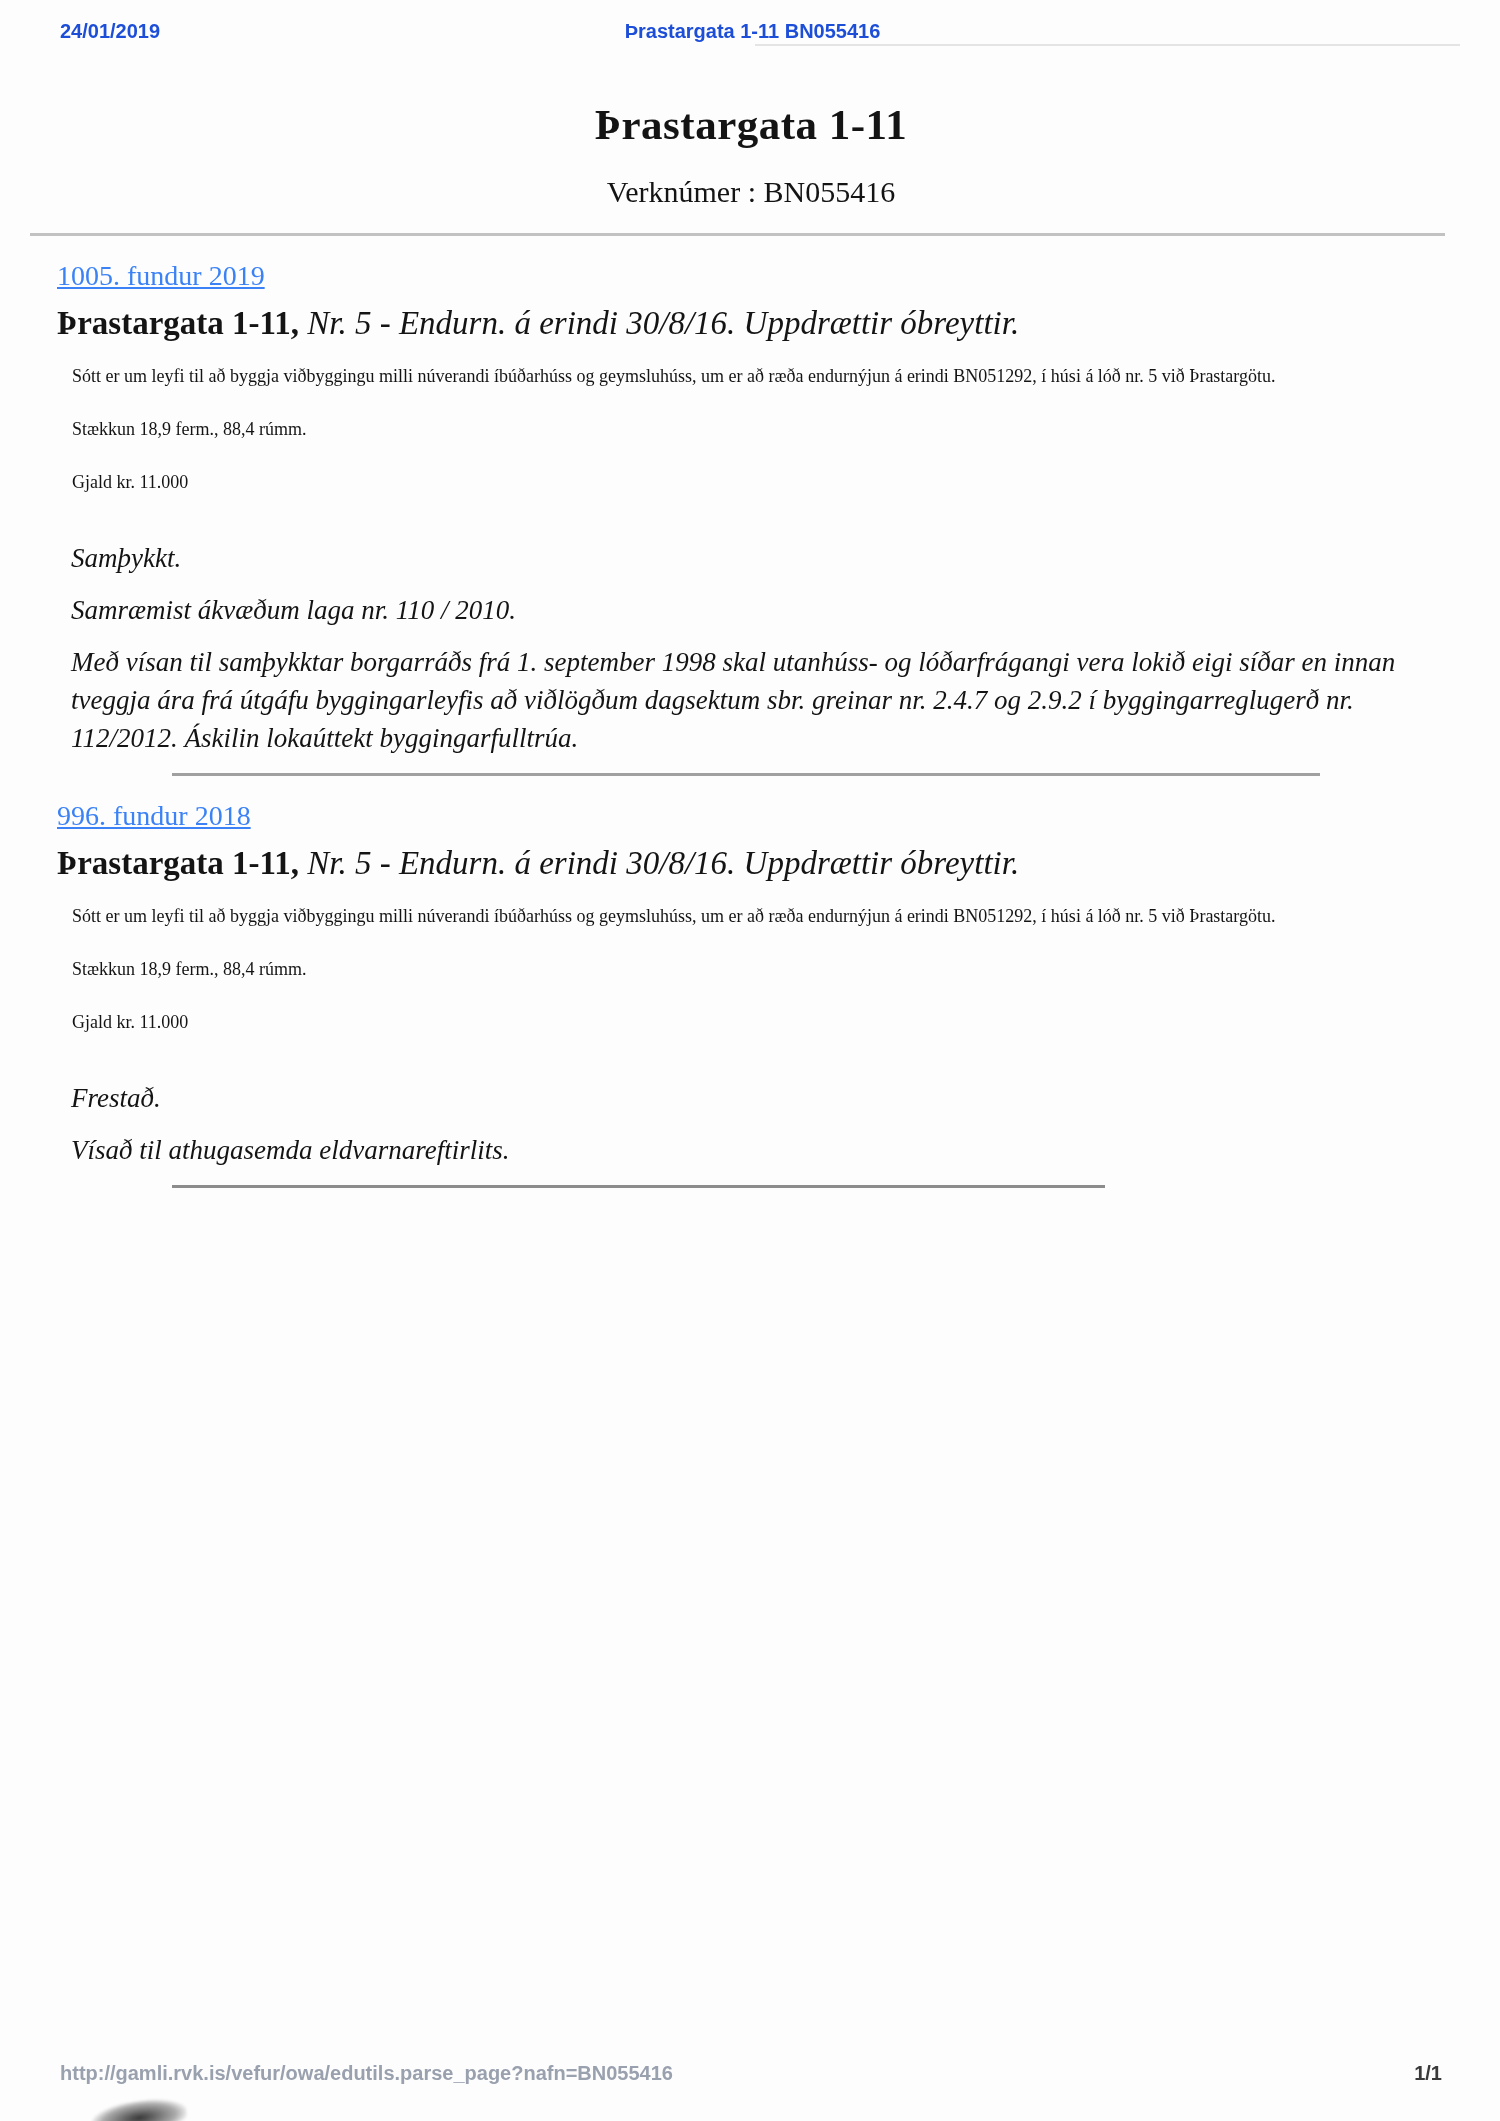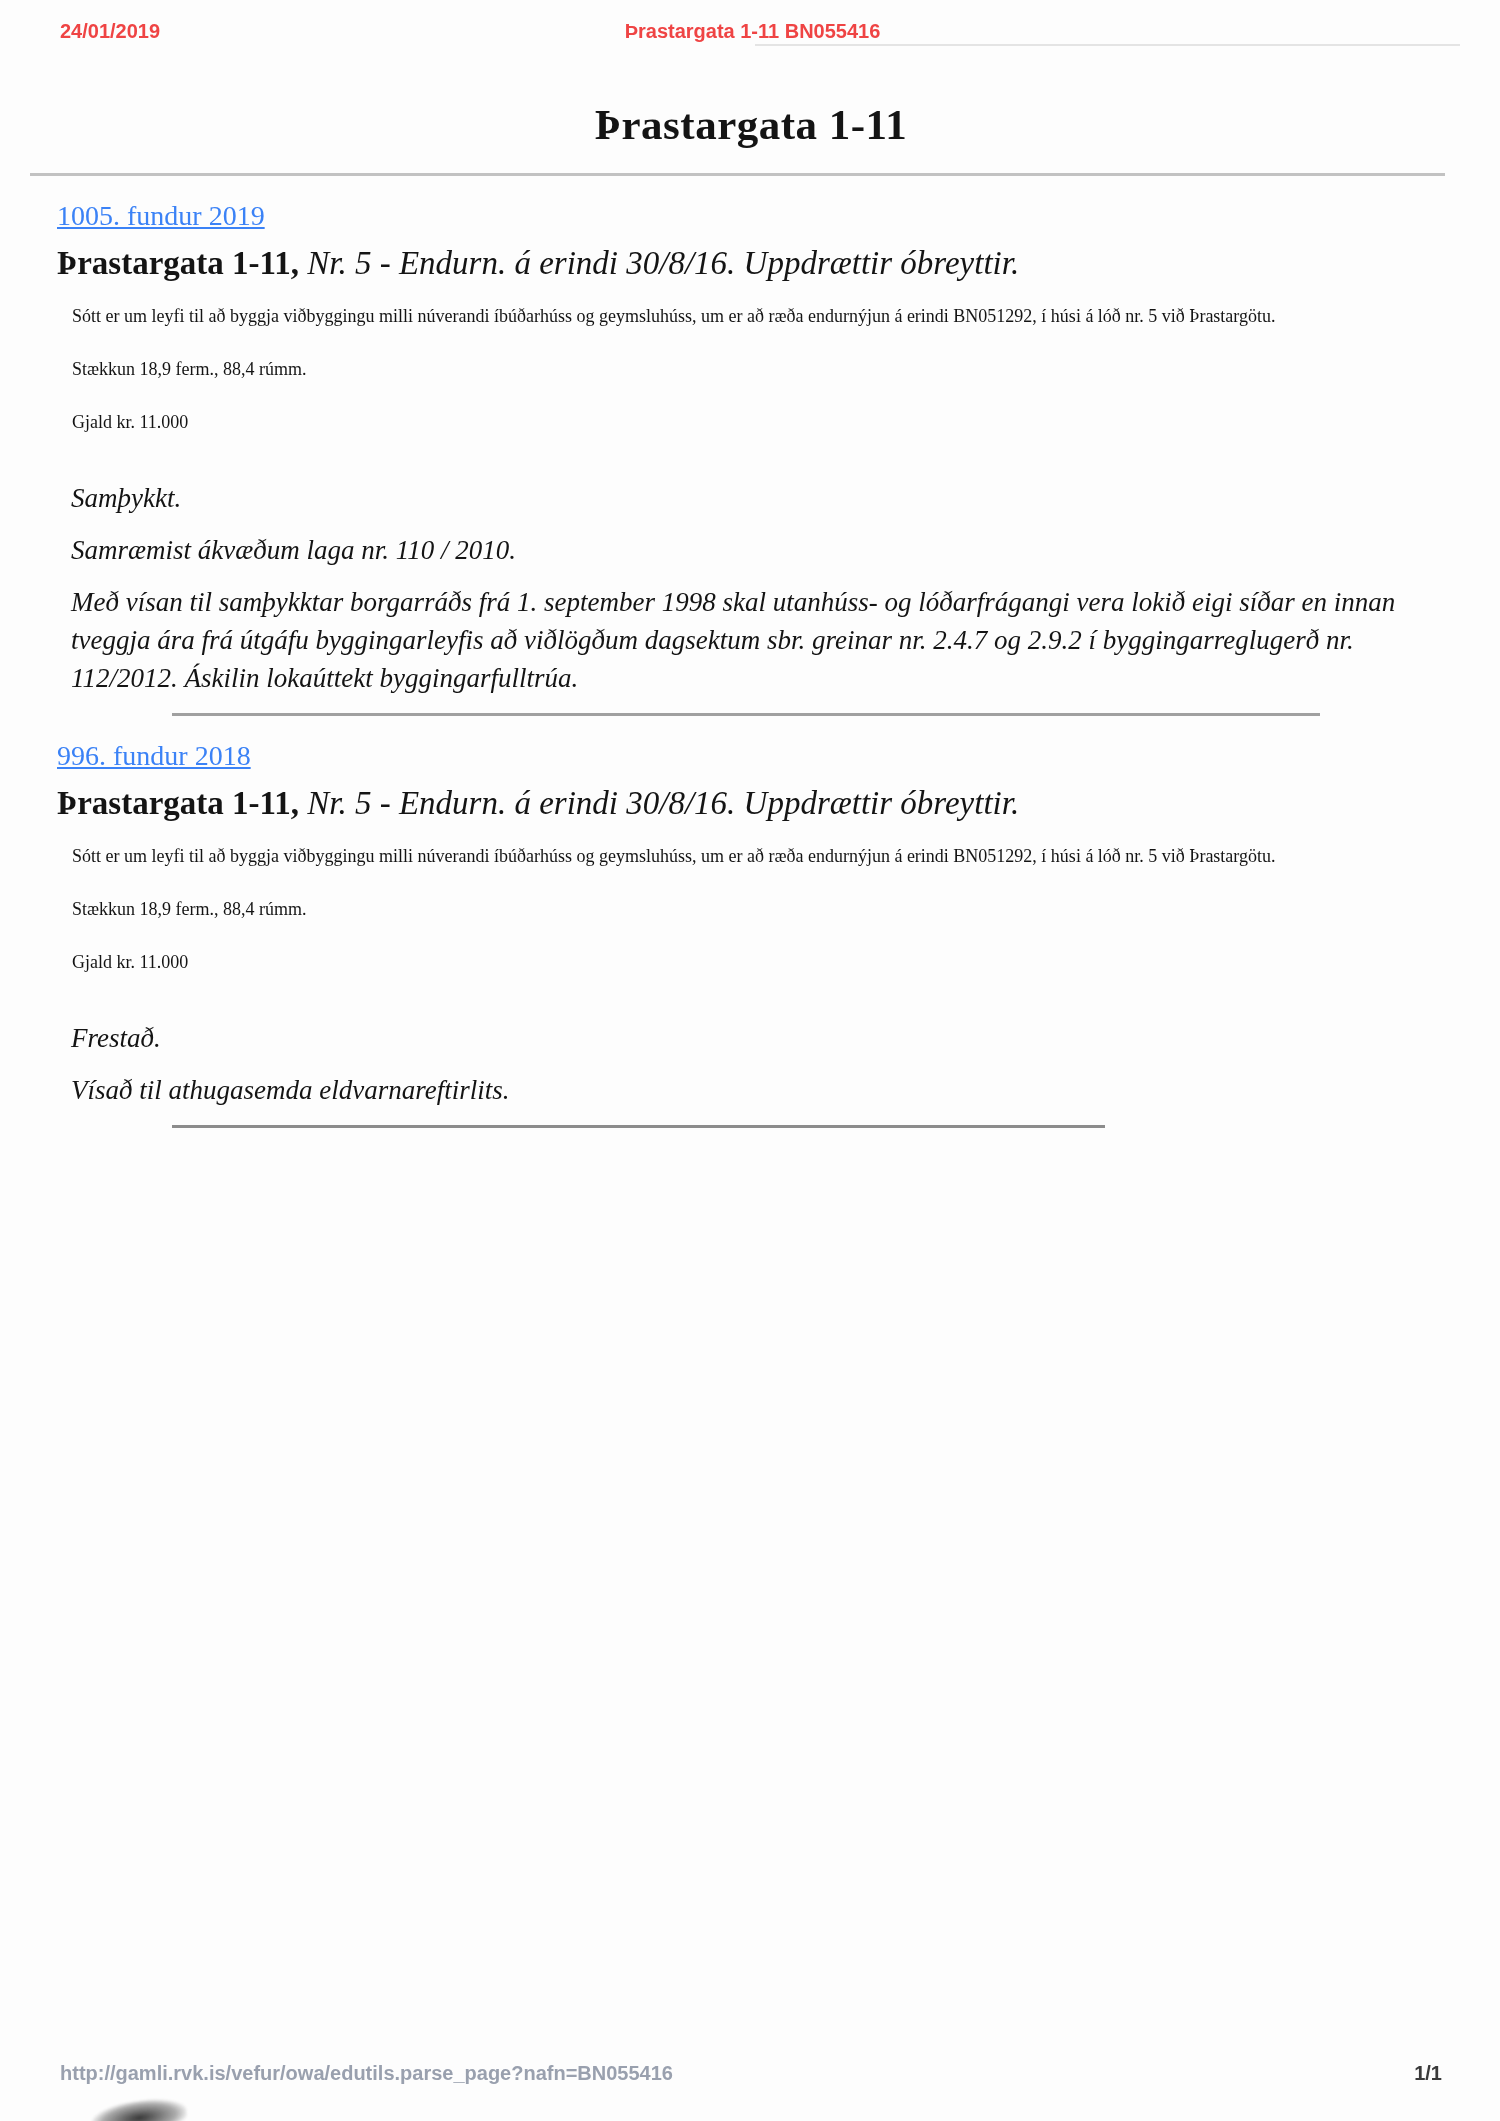--- a/index.html
+++ b/index.html
@@ -17,21 +17,21 @@
   
   .print-header {
     position: absolute;
     top: 20px;
     left: 60px;
     right: 55px;
     height: 30px;
     font-family: "Liberation Sans", sans-serif;
     font-size: 20px;
     font-weight: 700;
-    color: #ef4444;
+    color: #1d4ed8;
   }
   .ph-date { position: absolute; left: 0; top: 0; }
   .ph-title {
     position: absolute; left: 50%; transform: translateX(-50%);
     top: 0; white-space: nowrap;
   }
   .header-scan-line {
     position: absolute;
     top: 44px; left: 755px; right: 40px; height: 2px;
     background: #e4e4e4;
@@ -115,20 +115,21 @@
 
   <div class="print-header">
     <span class="ph-date">24/01/2019</span>
     <span class="ph-title">Þrastargata 1-11 BN055416</span>
   </div>
   <div class="header-scan-line"></div>
 
   <div class="content">
 
     <h1 class="doc-title">Þrastargata 1-11</h1>
+    <div class="doc-subtitle">Verknúmer : BN055416</div>
 
     <div class="rule rule-1"></div>
 
     <section>
       <a class="meeting-heading">1005. fundur 2019</a>
       <p class="entry-line"><span class="b">Þrastargata 1-11,</span> <span class="i">Nr. 5 - Endurn. á erindi 30/8/16. Uppdrættir óbreyttir.</span></p>
       <p class="body-text">Sótt er um leyfi til að byggja viðbyggingu milli núverandi íbúðarhúss og geymsluhúss, um er að ræða endurnýjun á erindi BN051292, í húsi á lóð nr. 5 við Þrastargötu.</p>
       <p class="body-text">Stækkun 18,9 ferm., 88,4 rúmm.</p>
       <p class="body-text">Gjald kr. 11.000</p>
 

